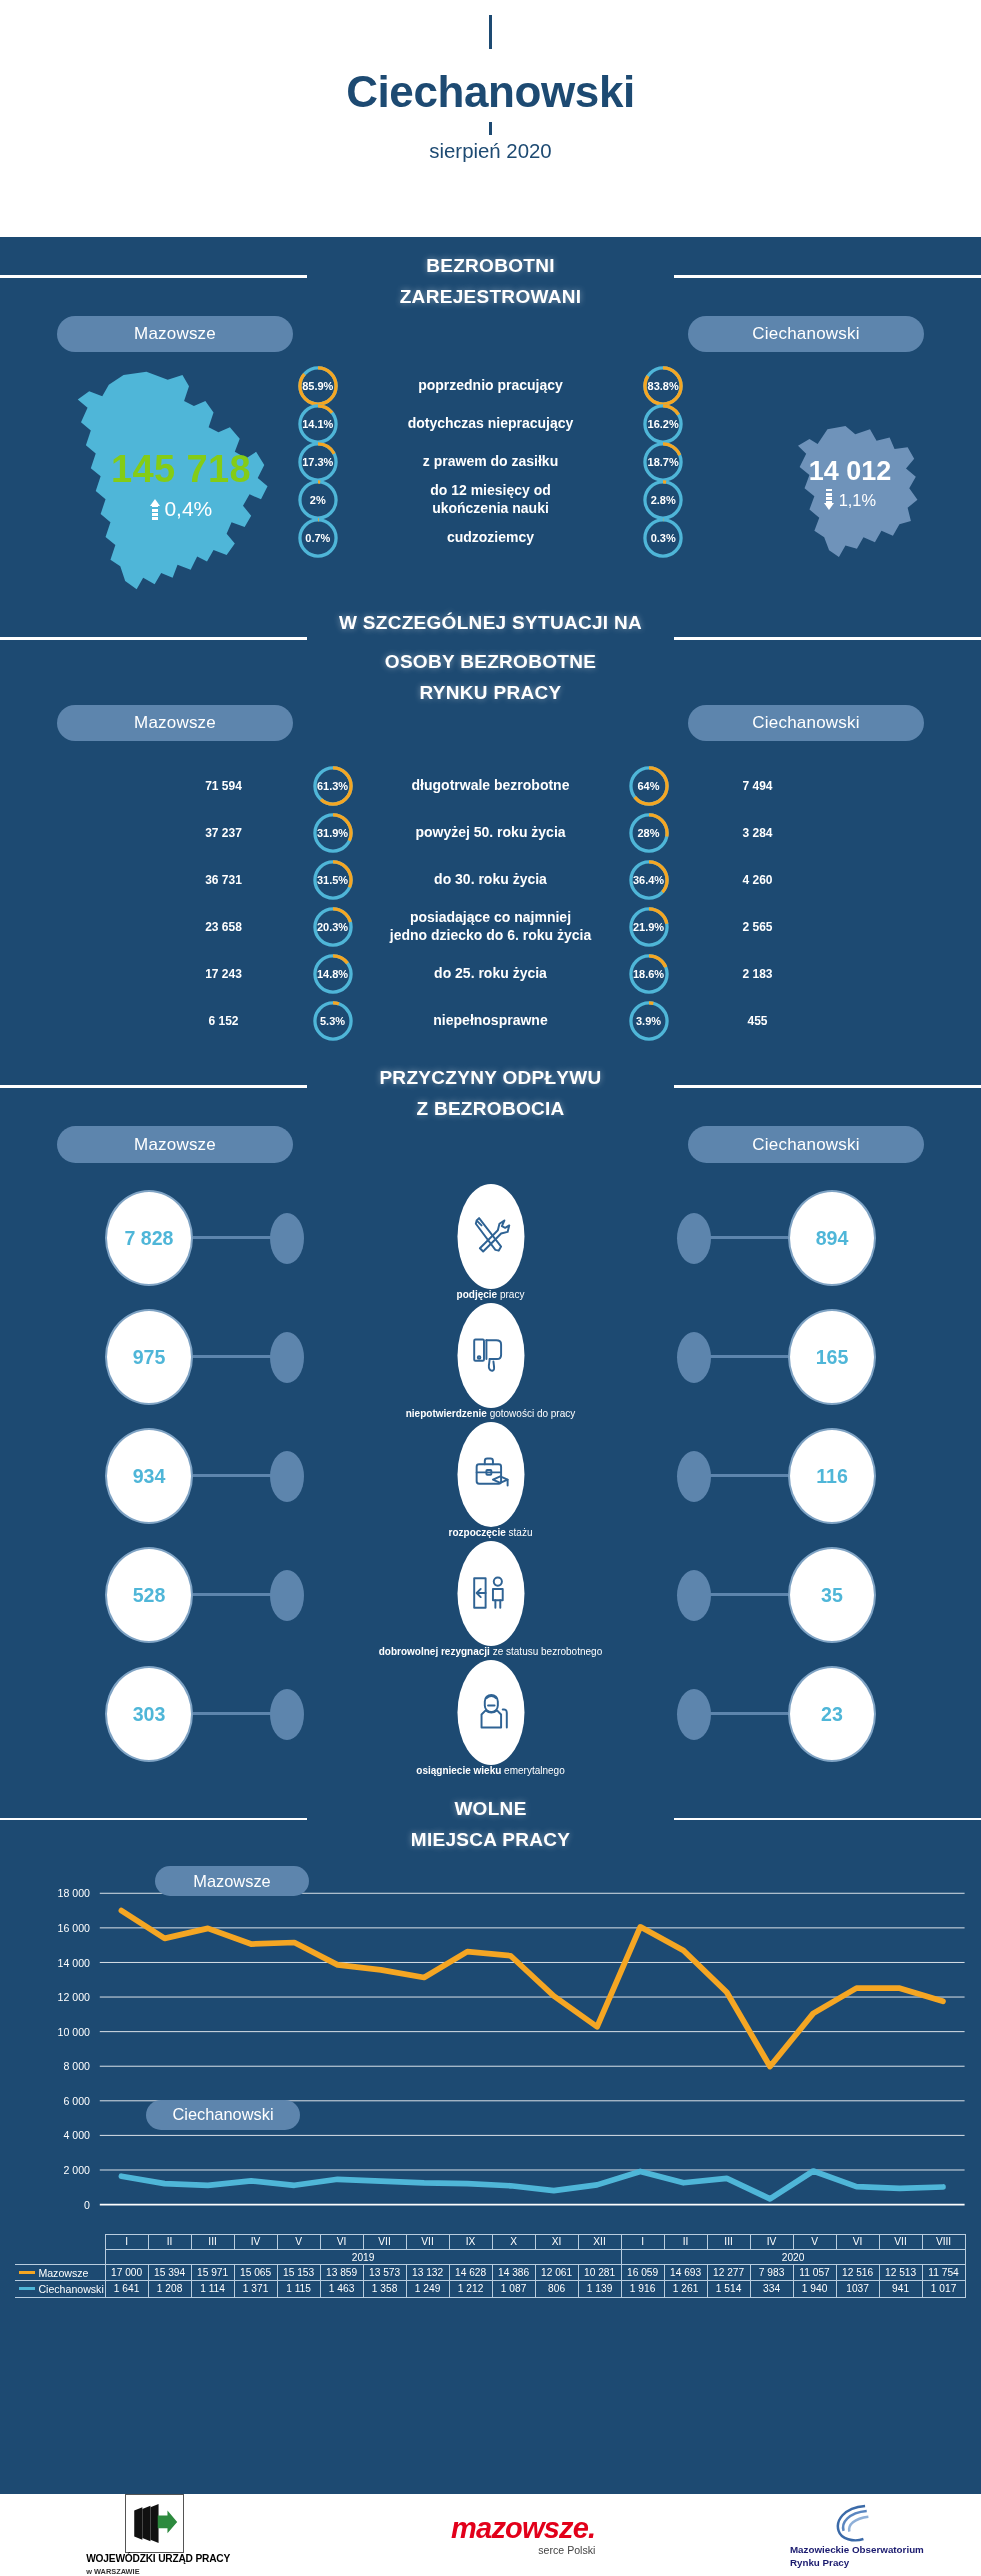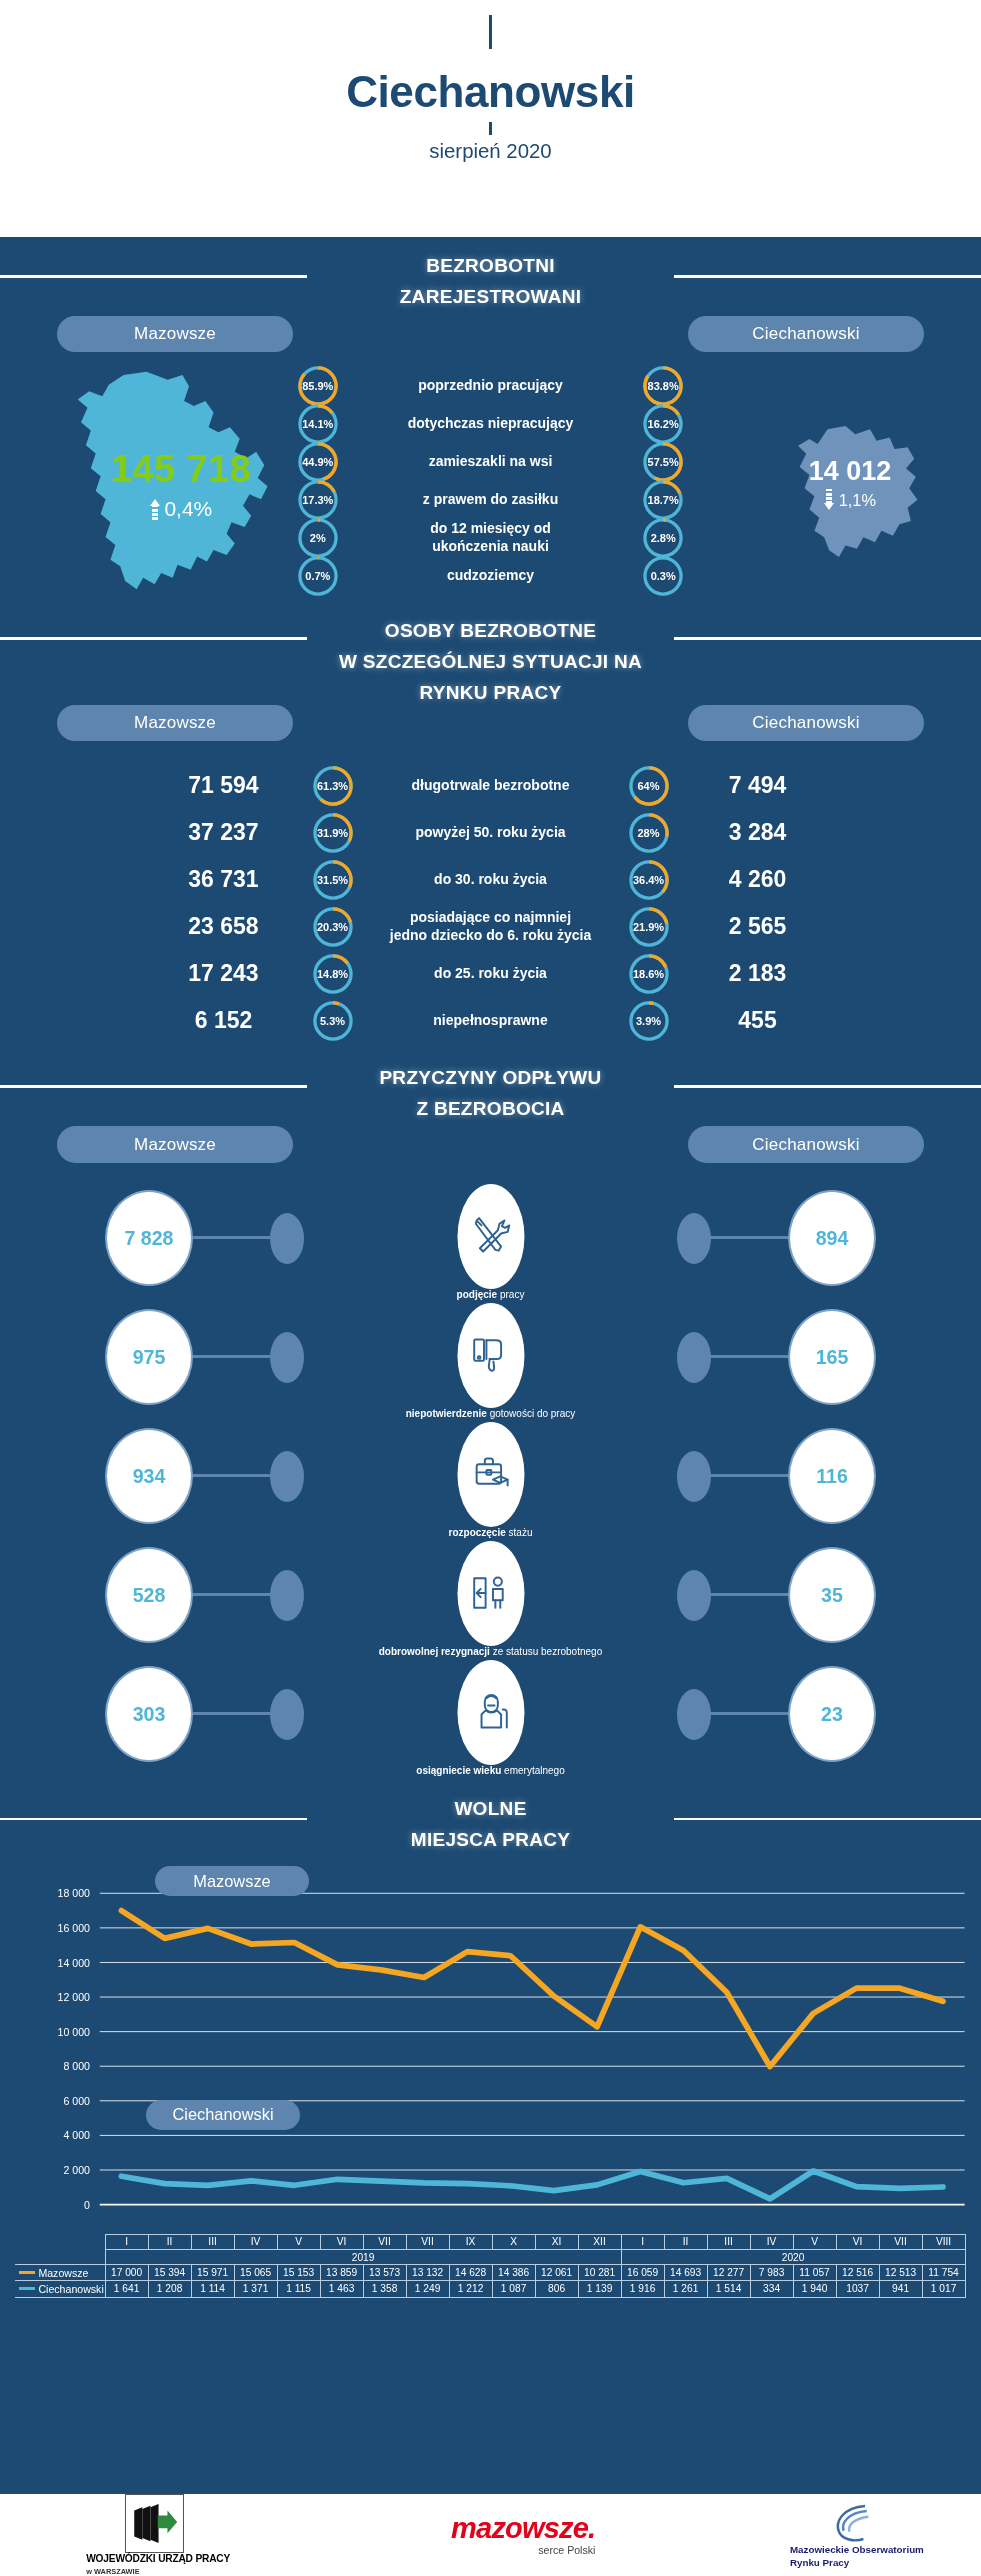--- a/index.html
+++ b/index.html
@@ -140,21 +140,21 @@
   .gap { width: 14.7px; flex: 0 0 14.7px; }
 
   
   .sit-rows { width: 981px; }
   .srow {
     display: flex; align-items: center; justify-content: center;
     width: 981px;
   }
   .snum {
     width: 172px; text-align: center; color: #ffffff;
-    font-size: 23px; font-weight: 700;
+    font-size: 12px; font-weight: 700;
   }
   .scap {
     width: 270px; text-align: center; color: #ffffff;
     font-size: 14px; font-weight: 700; line-height: 1.25; padding: 0 3.3px;
   }
 
   
   .out-rows { width: 981px; }
   .orow { position: relative; width: 981px; height: 119px; }
   .ocircle {
@@ -317,39 +317,20 @@
         <circle cx="28" cy="28" r="22" fill="none" stroke="#4fb6d8" stroke-width="4"></circle>
         <circle cx="28" cy="28" r="22" fill="none" stroke="#f5a623" stroke-width="4" stroke-dasharray="22.393272434788045 115.83680432316284" transform="rotate(-90 28 28)"></circle>
       </svg>
       <span class="dlabel">16.2%</span>
     </div>
      </div>
       <div class="drow" style="height:38px;">
        <div class="donut">
       <svg width="46" height="46" viewBox="0 0 56 56">
         <circle cx="28" cy="28" r="22" fill="none" stroke="#4fb6d8" stroke-width="4"></circle>
-        <circle cx="28" cy="28" r="22" fill="none" stroke="#f5a623" stroke-width="4" stroke-dasharray="62.06530446431995 76.16477229363093" transform="rotate(-90 28 28)"></circle>
-      </svg>
-      <span class="dlabel">44.9%</span>
-    </div>
-       <div class="gap"></div>
-       <div class="dcaption">zamieszakli na wsi</div>
-       <div class="gap"></div>
-       <div class="donut">
-      <svg width="46" height="46" viewBox="0 0 56 56">
-        <circle cx="28" cy="28" r="22" fill="none" stroke="#4fb6d8" stroke-width="4"></circle>
-        <circle cx="28" cy="28" r="22" fill="none" stroke="#f5a623" stroke-width="4" stroke-dasharray="79.48229413582175 58.74778262212914" transform="rotate(-90 28 28)"></circle>
-      </svg>
-      <span class="dlabel">57.5%</span>
-    </div>
-     </div>
-      <div class="drow" style="height:38px;">
-       <div class="donut">
-      <svg width="46" height="46" viewBox="0 0 56 56">
-        <circle cx="28" cy="28" r="22" fill="none" stroke="#4fb6d8" stroke-width="4"></circle>
         <circle cx="28" cy="28" r="22" fill="none" stroke="#f5a623" stroke-width="4" stroke-dasharray="23.913803279125506 114.31627347882538" transform="rotate(-90 28 28)"></circle>
       </svg>
       <span class="dlabel">17.3%</span>
     </div>
        <div class="gap"></div>
        <div class="dcaption">z prawem do zasiłku</div>
        <div class="gap"></div>
        <div class="donut">
       <svg width="46" height="46" viewBox="0 0 56 56">
         <circle cx="28" cy="28" r="22" fill="none" stroke="#4fb6d8" stroke-width="4"></circle>
@@ -395,22 +376,22 @@
       </svg>
       <span class="dlabel">0.3%</span>
     </div>
      </div>
     </div>
 </div>
 
 <div class="band" style="height:106px;padding-top:9.8px;">
   <div class="rule-l" style="top:38px;"></div>
   <div class="rule-r" style="top:38px;"></div>
+  <div class="band-title" style="padding-top:0;">W SZCZEGÓLNEJ SYTUACJI NA</div>
   <div class="band-title">OSOBY BEZROBOTNE</div>
-  <div class="band-title" style="padding-top:0;">W SZCZEGÓLNEJ SYTUACJI NA</div>
   <div class="band-title" style="padding-top:0;">RYNKU PRACY</div>
 </div>
 
 <div class="pill-row">
   <div class="pill pill-left">Mazowsze</div>
   <div class="pill pill-right">Ciechanowski</div>
 </div>
 
 <div class="sit-rows" id="special-rows" style="margin-top:11.4px;">
     <div class="srow" style="height:47px;">

